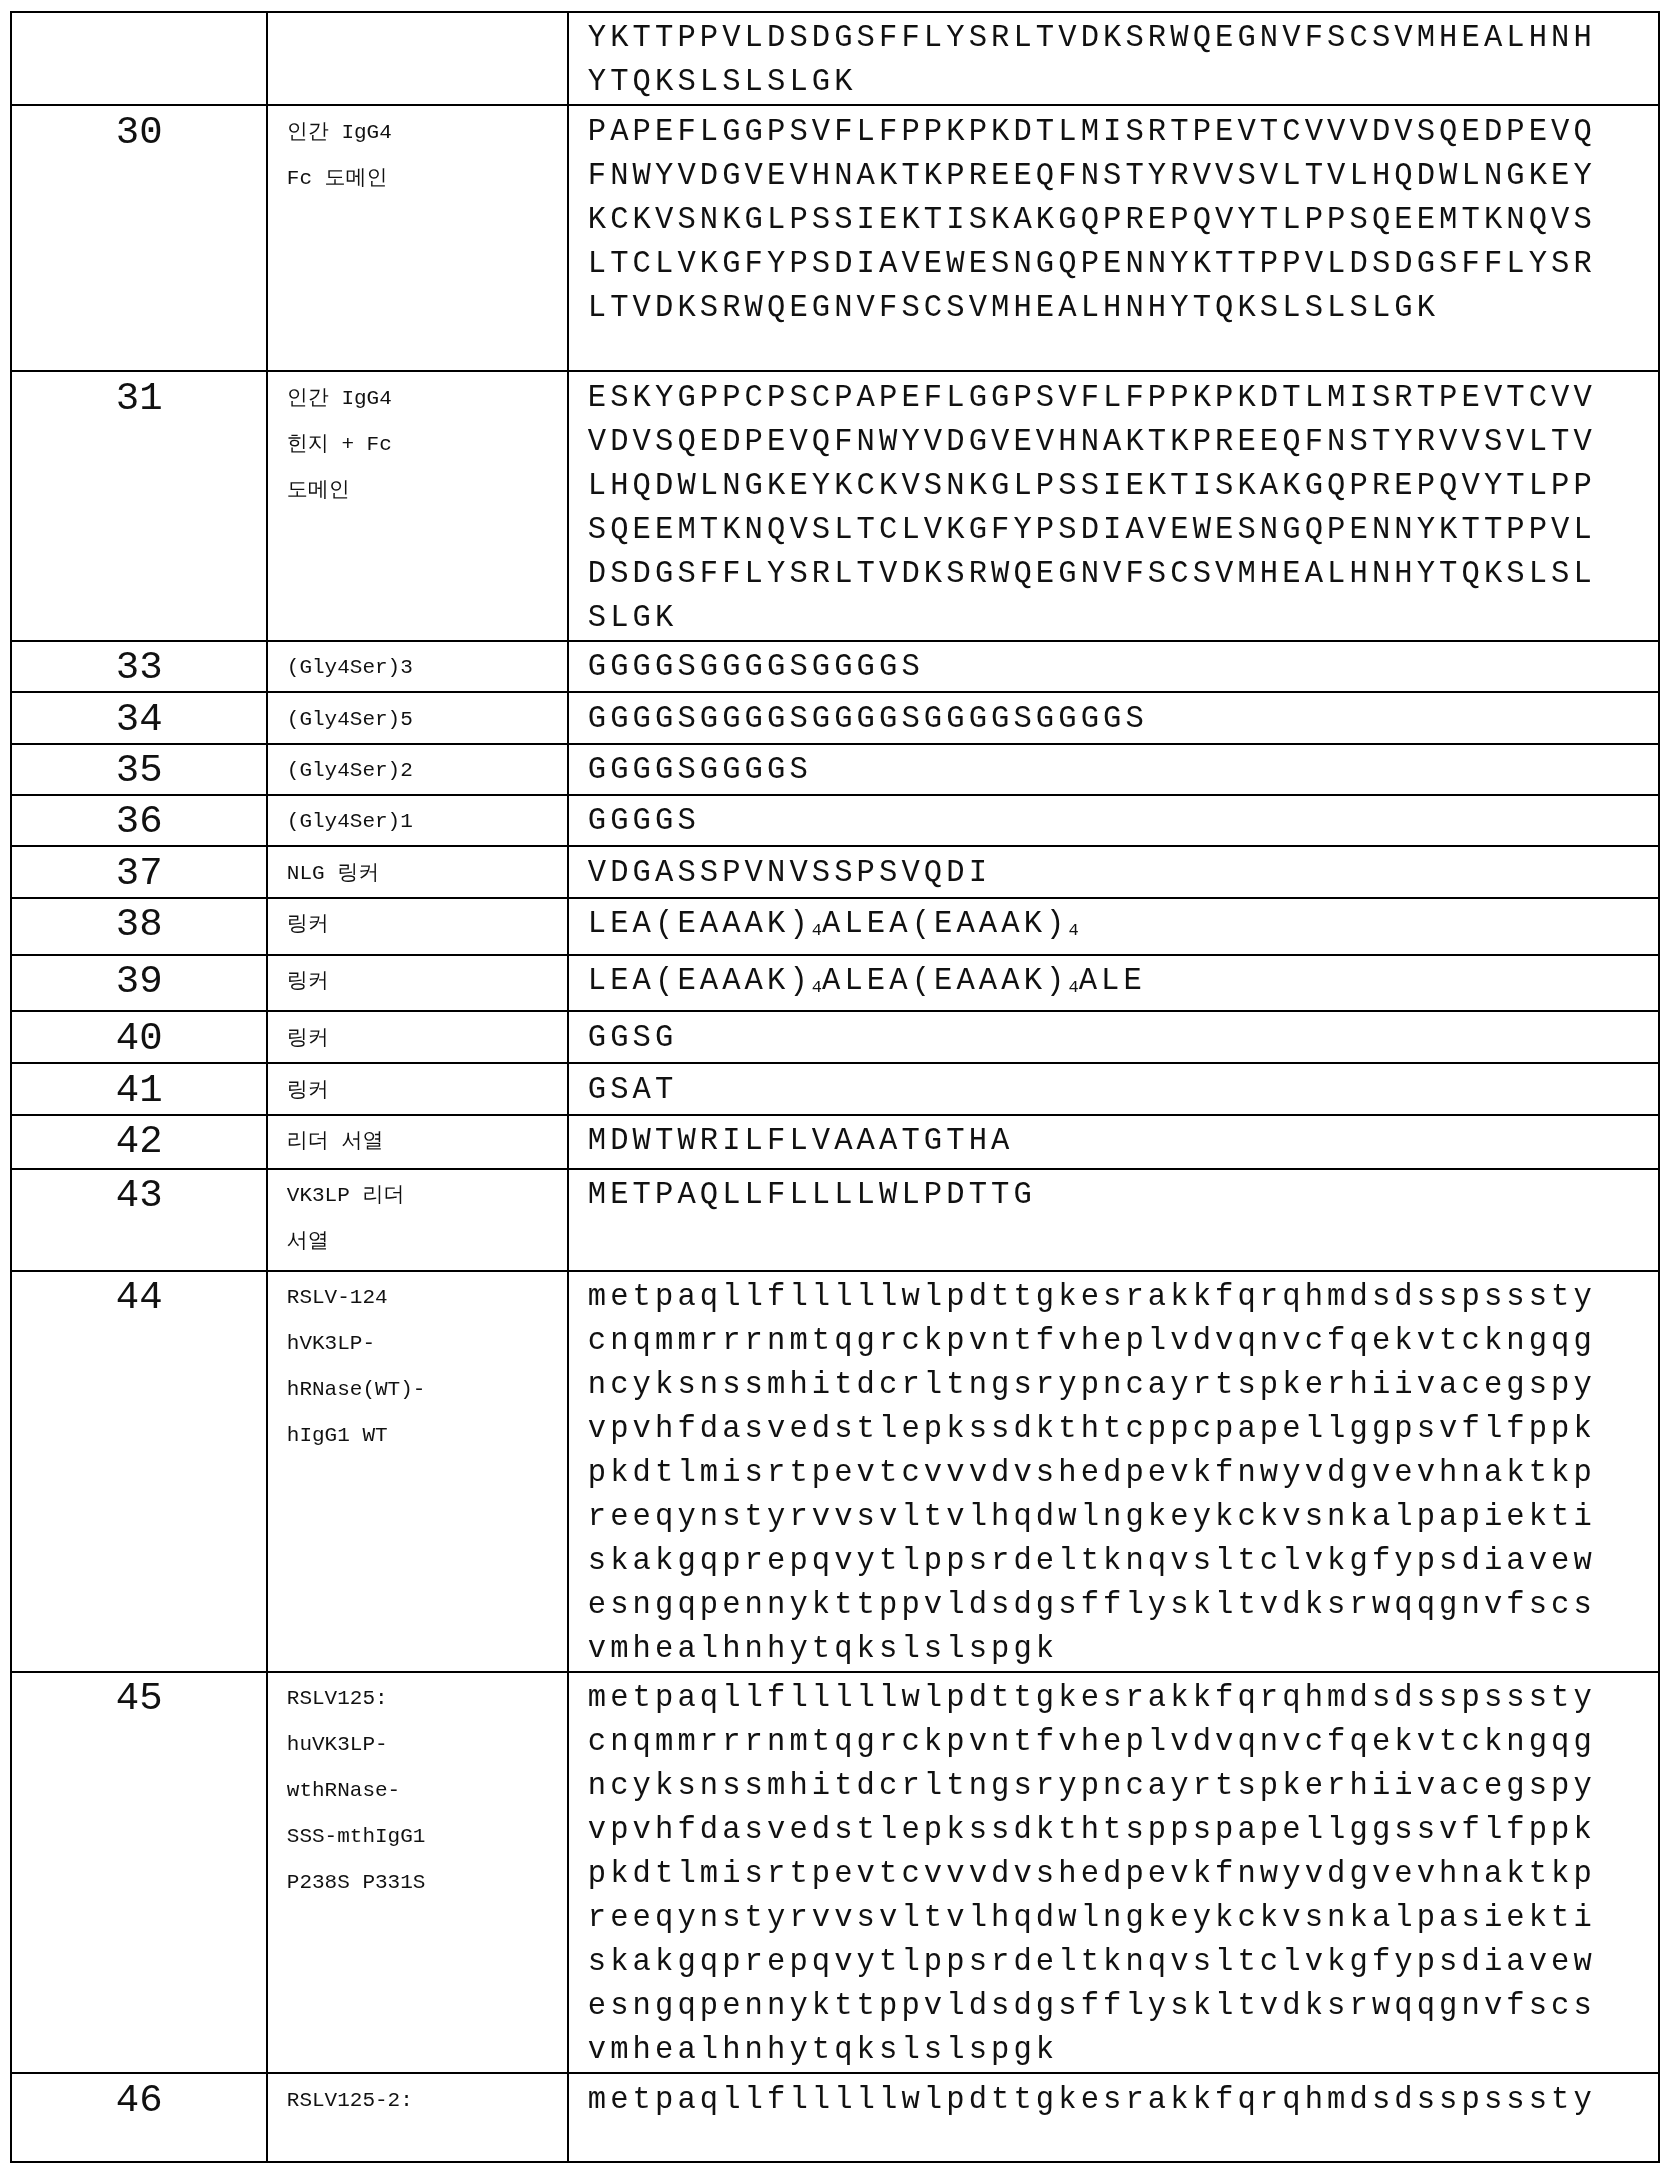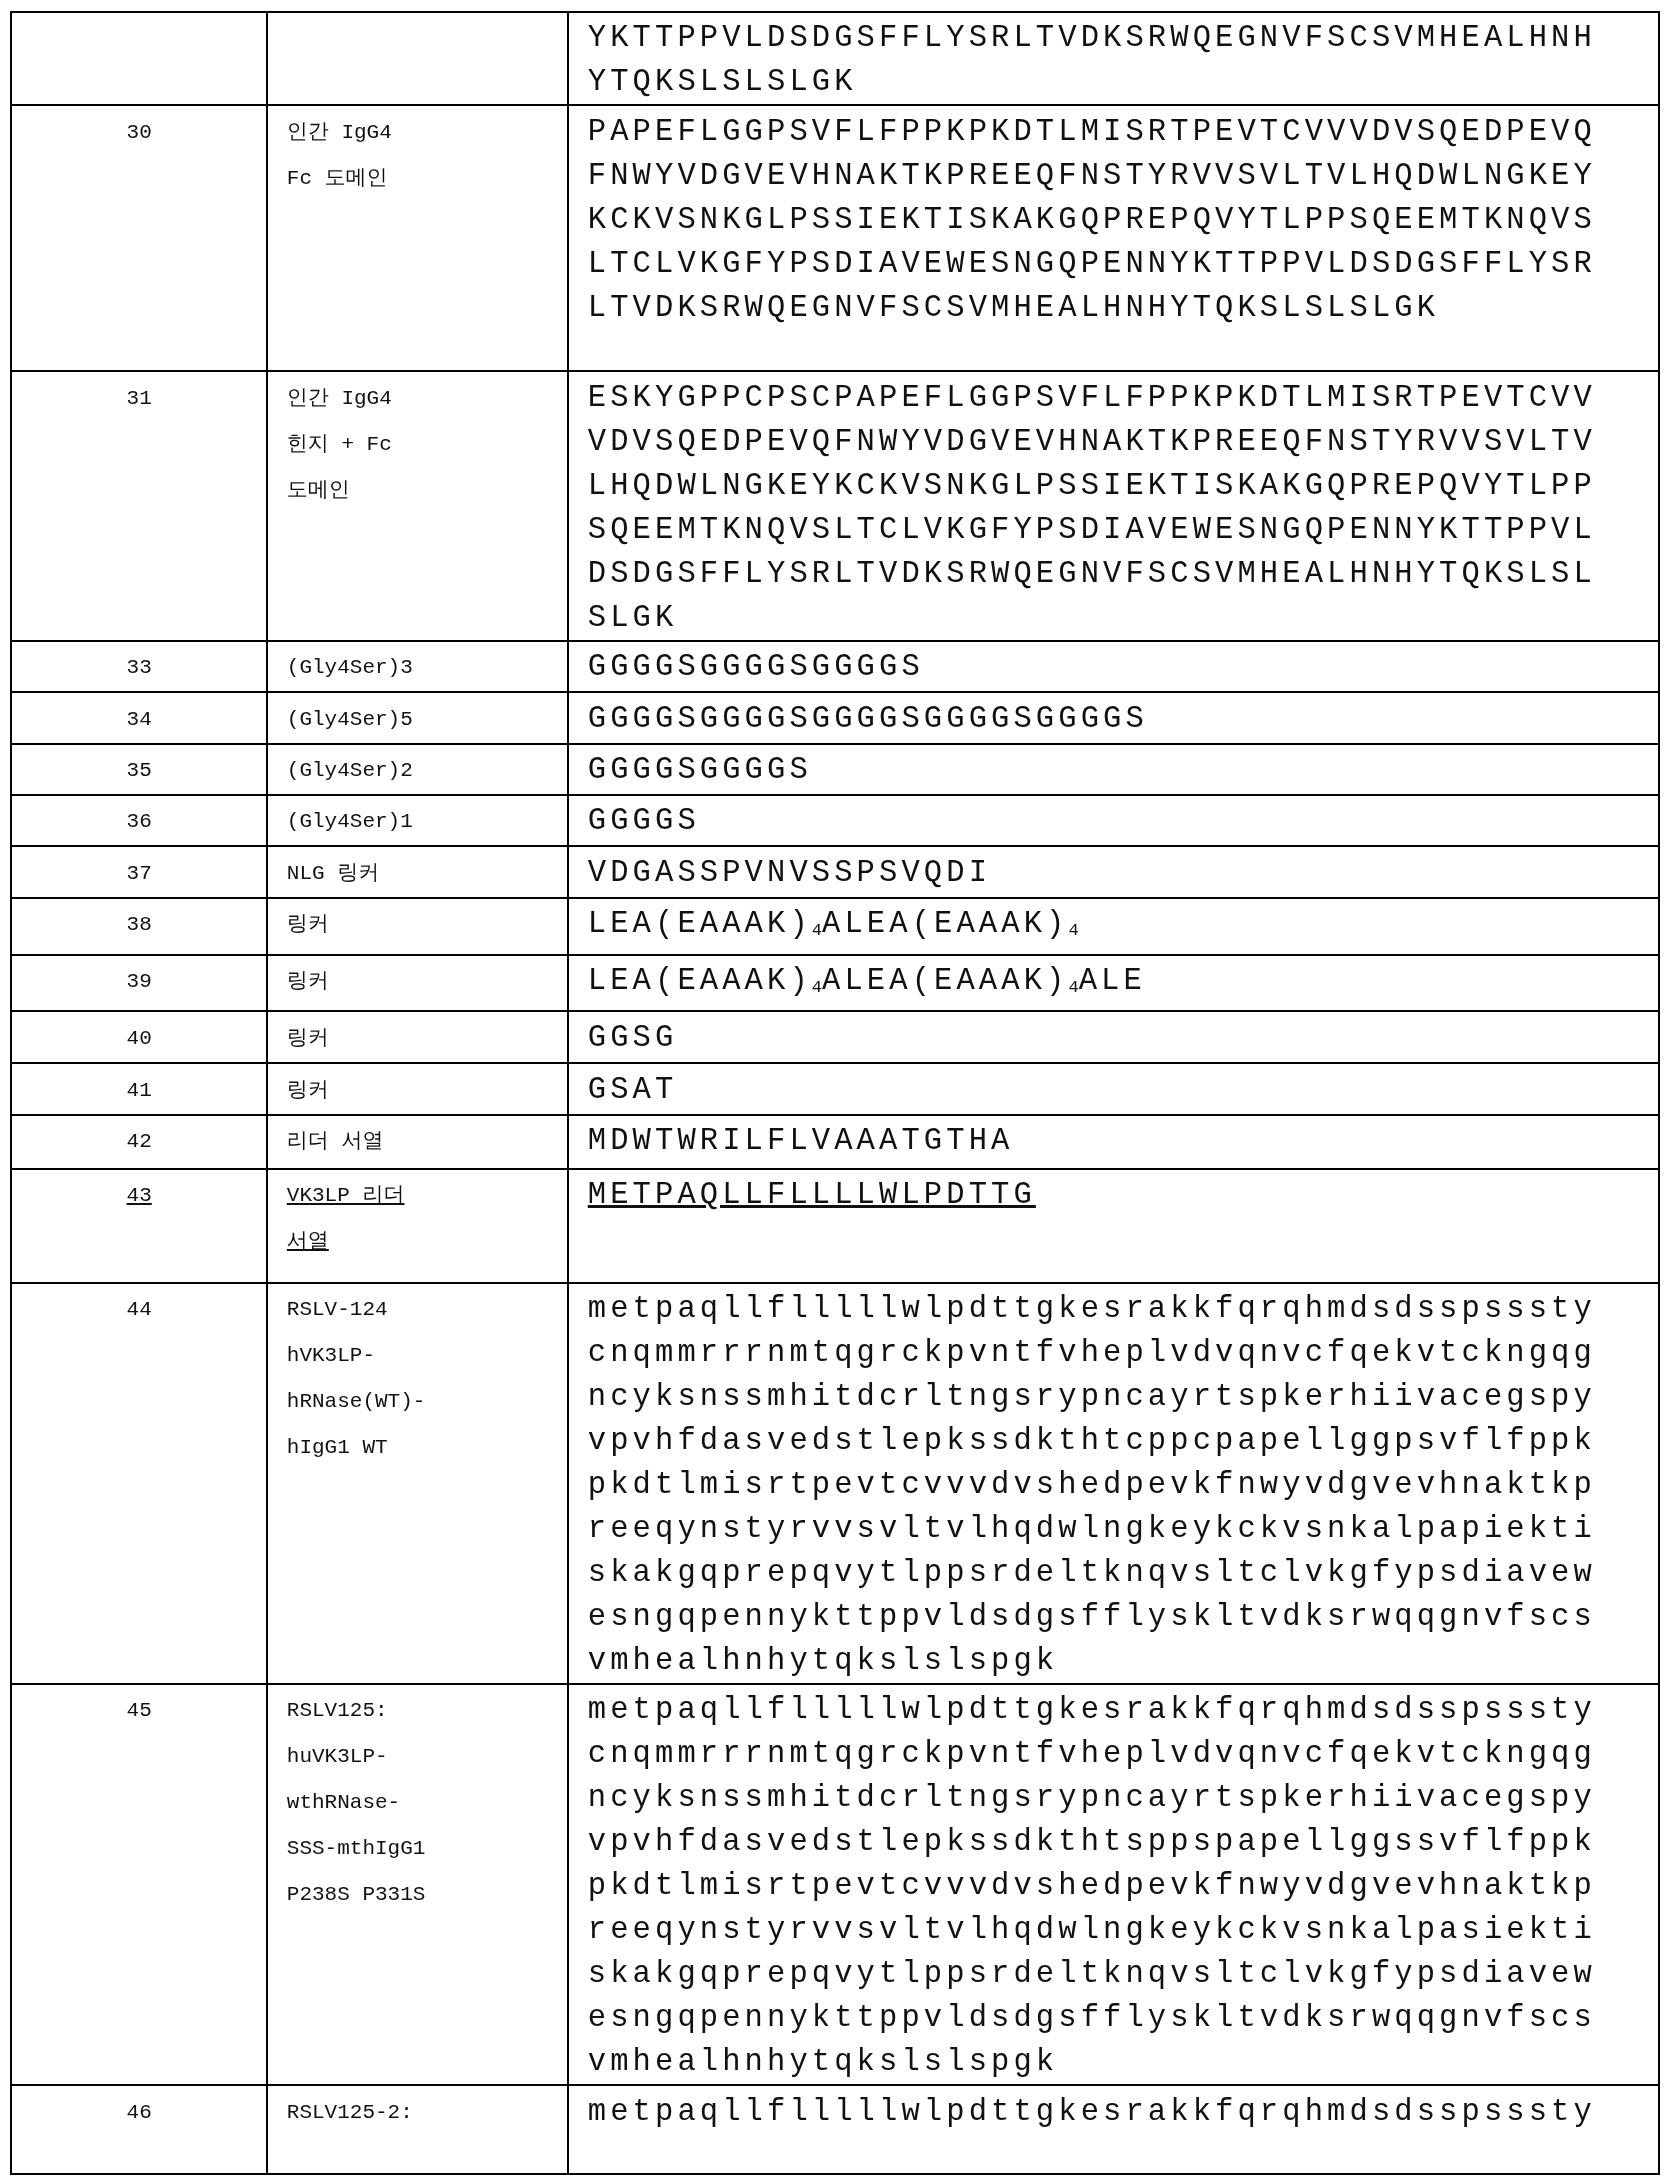--- a/index.html
+++ b/index.html
@@ -1,20 +1,20 @@
 <!DOCTYPE html>
 <html style="font-size:13.5px"><head>
 <meta charset="utf-8">
 <style>
   html, body { margin:0; padding:0; background:#ffffff; }
   body { width:1672px; height:2183px; position:relative; overflow:hidden;
          font-family:"Liberation Mono","DejaVu Sans Mono",monospace; color:#111; }
   table { position:absolute; left:10.2px; top:11px; border-collapse:collapse; table-layout:fixed; width:1650px; }
   td { border:2.5px solid #000; vertical-align:top; padding:0; }
-  td.num { width:254px; text-align:center; font-size:21px; line-height:46px; padding-top:3.4px; }
+  td.num { width:254px; text-align:center; font-size:39px; line-height:46px; padding-top:3.4px; }
   td.name { width:301px; font-size:21px; line-height:46px; padding:3.4px 0 0 18.6px; box-sizing:border-box; }
   td.seq { font-size:30.5px; letter-spacing:4.1px; line-height:44px; padding:3.4px 0 0 18.6px; word-break:break-all; }
   .line { display:block; white-space:pre; }
   sub { font-size:17px; vertical-align:-3.4px; letter-spacing:0; }
 </style>
 </head>
 <body>
 
 <table>
   <tbody id="tbody">
@@ -139,21 +139,21 @@
       </tr>
       <tr style="height: 54px; border-radius: 22px;">
         <td class="num">42</td>
         <td class="name">
           <span class="line">리더 서열</span>
         </td>
         <td class="seq">
           <span class="line">MDWTWRILFLVAAATGTHA</span>
         </td>
       </tr>
-      <tr style="height: 114px; text-decoration: underline;">
+      <tr style="height: 102px;">
         <td class="num">43</td>
         <td class="name">
           <span class="line">VK3LP 리더</span>
           <span class="line">서열</span>
         </td>
         <td class="seq">
           <span class="line">METPAQLLFLLLLWLPDTTG</span>
         </td>
       </tr>
       <tr style="height: 399px;">

